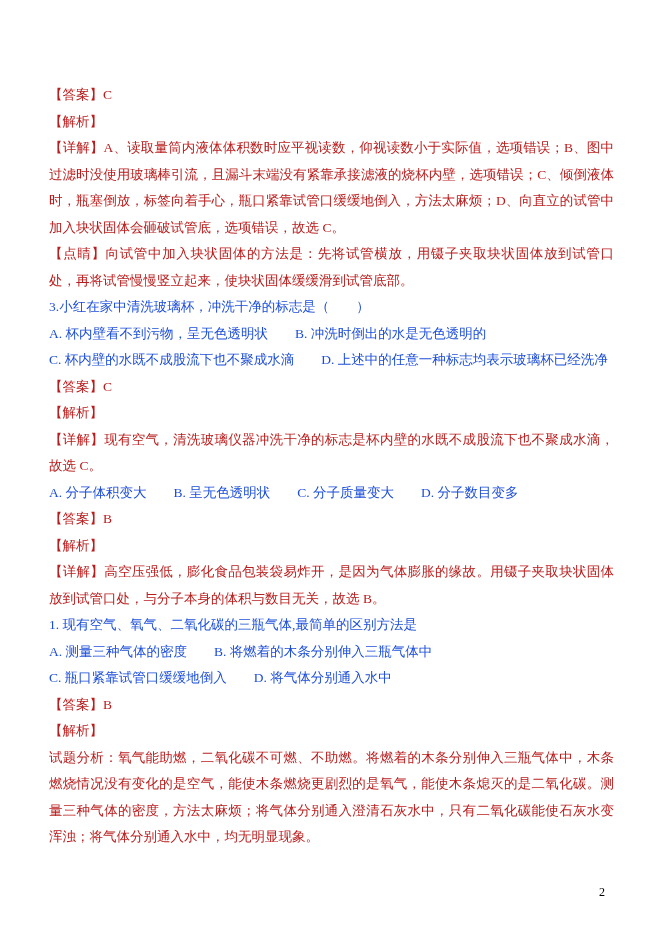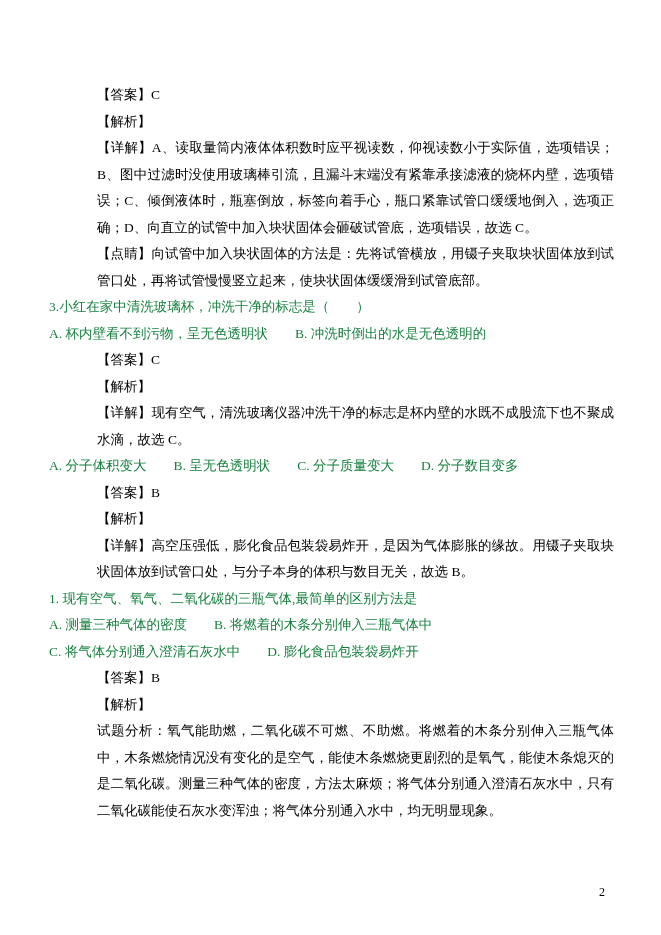--- a/index.html
+++ b/index.html
@@ -18,58 +18,59 @@
     width: 565px;
   }
   .doc p {
     margin: 0;
     padding: 0;
     font-size: 13.5px;
     line-height: 26.5px;
     text-align: justify;
     text-justify: inter-ideograph;
     word-break: break-all;
-    color: #15803d;
+    color: #1d4ed8;
   }
-  .doc p.red { color: #000000; margin-left: 48px; }
+  .doc p.red { color: #b91c1c; }
   .page-num {
     position: absolute;
     top: 884px;
     right: 56px;
     font-size: 12px;
     line-height: 16px;
     color: #000000;
     font-family: "Liberation Serif", "DejaVu Serif", serif;
   }
 </style>
 </head>
 <body>
 
 <div class="page">
   <div class="doc">
 
     <p class="red">【答案】C</p>
     <p class="red">【解析】</p>
-    <p class="red">【详解】A、读取量筒内液体体积数时应平视读数，仰视读数小于实际值，选项错误；B、图中过滤时没使用玻璃棒引流，且漏斗末端没有紧靠承接滤液的烧杯内壁，选项错误；C、倾倒液体时，瓶塞倒放，标签向着手心，瓶口紧靠试管口缓缓地倒入，选项正确；D、向直立的试管中加入块状固体会砸破试管底，选项错误，故选 C。</p>
+    <p class="red">【详解】A、读取量筒内液体体积数时应平视读数，仰视读数小于实际值，选项错误；B、图中过滤时没使用玻璃棒引流，且漏斗末端没有紧靠承接滤液的烧杯内壁，选项错误；C、倾倒液体时，瓶塞倒放，标签向着手心，瓶口紧靠试管口缓缓地倒入，方法太麻烦；D、向直立的试管中加入块状固体会砸破试管底，选项错误，故选 C。</p>
     <p class="red">【点睛】向试管中加入块状固体的方法是：先将试管横放，用镊子夹取块状固体放到试管口处，再将试管慢慢竖立起来，使块状固体缓缓滑到试管底部。</p>
 
     <p>3.小红在家中清洗玻璃杯，冲洗干净的标志是（　　）</p>
     <p>A. 杯内壁看不到污物，呈无色透明状　　B. 冲洗时倒出的水是无色透明的</p>
+    <p>C. 杯内壁的水既不成股流下也不聚成水滴　　D. 上述中的任意一种标志均表示玻璃杯已经洗净</p>
     <p class="red">【答案】C</p>
     <p class="red">【解析】</p>
     <p class="red">【详解】现有空气，清洗玻璃仪器冲洗干净的标志是杯内壁的水既不成股流下也不聚成水滴，故选 C。</p>
 
     <p>A. 分子体积变大　　B. 呈无色透明状　　C. 分子质量变大　　D. 分子数目变多</p>
     <p class="red">【答案】B</p>
     <p class="red">【解析】</p>
     <p class="red">【详解】高空压强低，膨化食品包装袋易炸开，是因为气体膨胀的缘故。用镊子夹取块状固体放到试管口处，与分子本身的体积与数目无关，故选 B。</p>
 
     <p>1. 现有空气、氧气、二氧化碳的三瓶气体,最简单的区别方法是</p>
     <p>A. 测量三种气体的密度　　B. 将燃着的木条分别伸入三瓶气体中</p>
-    <p>C. 将气体分别通入澄清石灰水中　　D. 膨化食品包装袋易炸开</p>
+    <p>C. 瓶口紧靠试管口缓缓地倒入　　D. 将气体分别通入水中</p>
     <p class="red">【答案】B</p>
     <p class="red">【解析】</p>
     <p class="red">试题分析：氧气能助燃，二氧化碳不可燃、不助燃。将燃着的木条分别伸入三瓶气体中，木条燃烧情况没有变化的是空气，能使木条燃烧更剧烈的是氧气，能使木条熄灭的是二氧化碳。测量三种气体的密度，方法太麻烦；将气体分别通入澄清石灰水中，只有二氧化碳能使石灰水变浑浊；将气体分别通入水中，均无明显现象。</p>
 
   </div>
 
   <div class="page-num">2</div>
 </div>
 
 </body></html>

